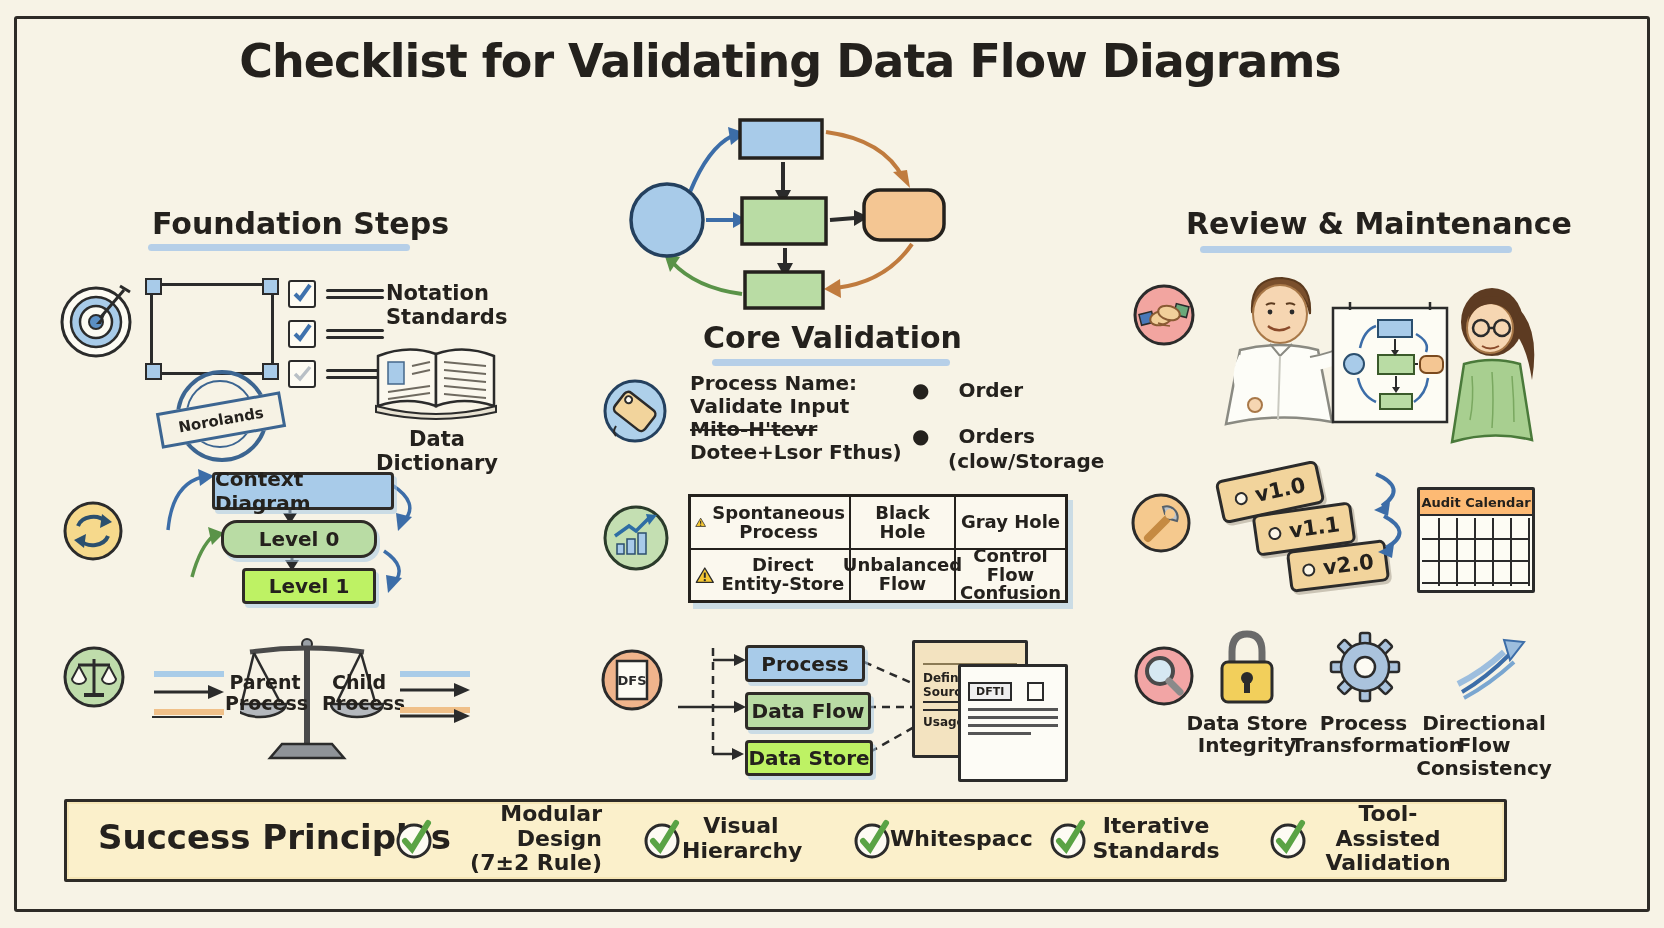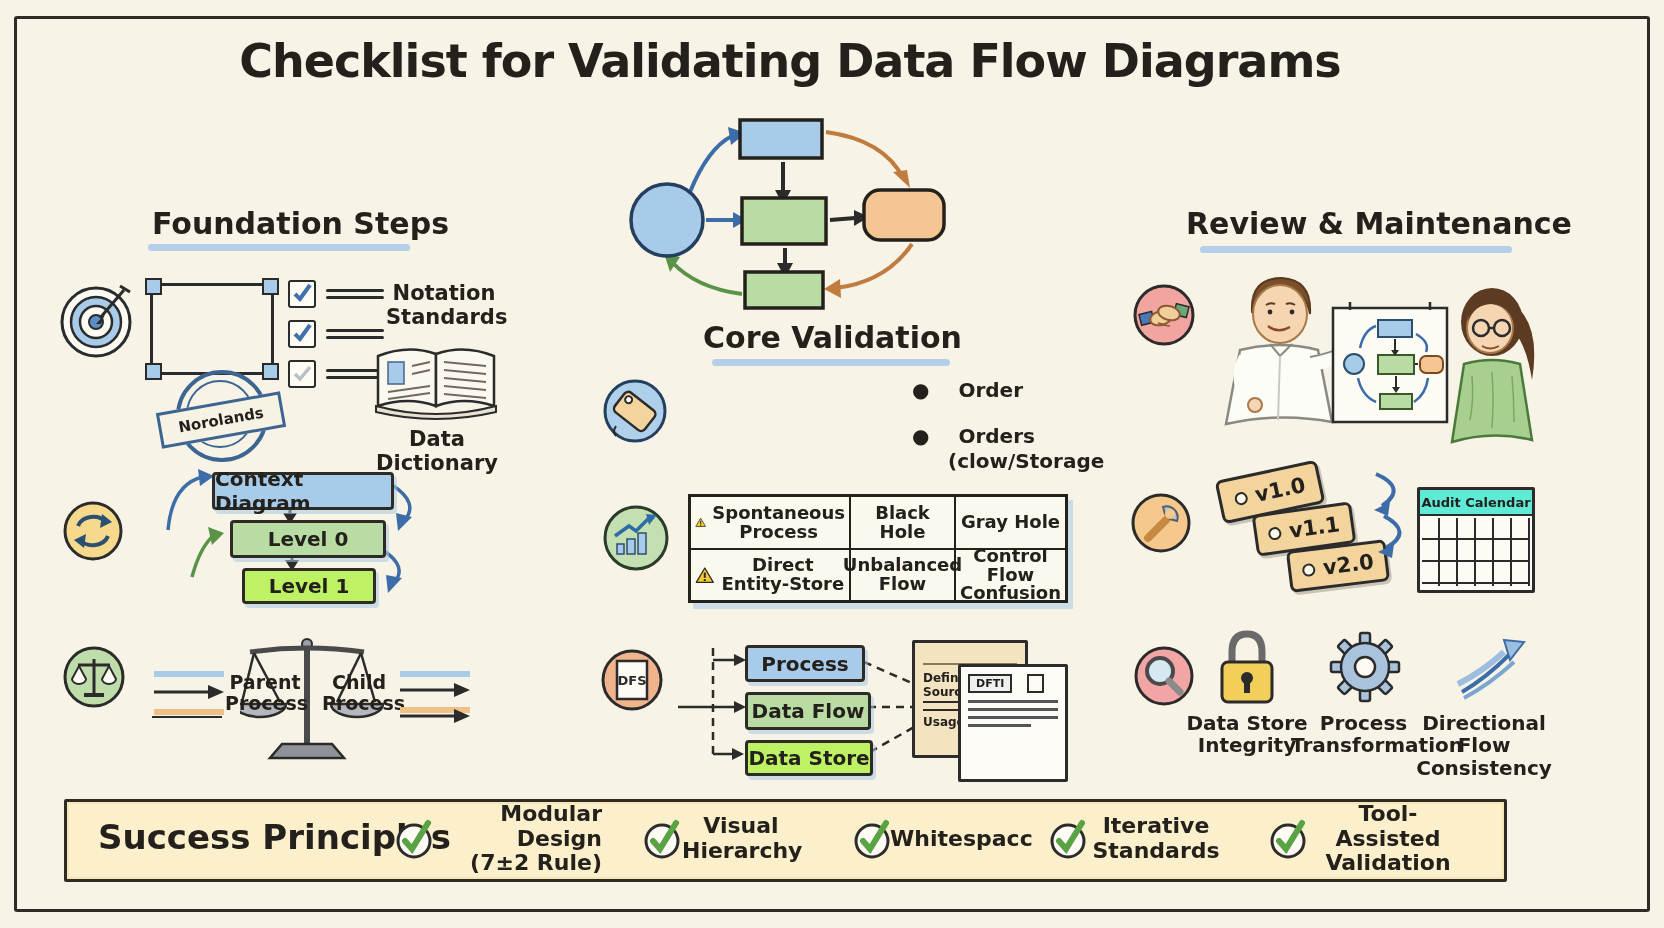--- a/index.html
+++ b/index.html
@@ -96,21 +96,21 @@
       <svg width="24" height="24" viewBox="0 0 24 24">
           <path d="M5 12 L10 17 L20 5" fill="none" stroke="#b9c0c6" stroke-width="3.5"></path>
         </svg>
     </div>
     <div>
         <div class="hline"></div>
         <div class="hline"></div>
       </div>
   </div>
 
-  <div class="abs lbl" style="left:386px;top:282px;width:116px;font-size:21px;text-align:center;">Notation Standards</div>
+  <div class="abs lbl" style="left:386px;top:282px;width:116px;font-size:21px;text-align:left;">Notation Standards</div>
 
   <svg class="abs" style="left:372px;top:340px;" width="130" height="82" viewBox="0 0 130 82">
     <path d="M6 16 Q36 4 64 14 L64 66 Q36 56 6 66 Z" fill="#fbf8ee" stroke="#2b2b2b" stroke-width="2.5"></path>
     <path d="M122 16 Q92 4 64 14 L64 66 Q92 56 122 66 Z" fill="#fbf8ee" stroke="#2b2b2b" stroke-width="2.5"></path>
     <rect x="16" y="22" width="16" height="22" fill="#a8cbe9" stroke="#44678a" stroke-width="1.5"></rect>
     <g stroke="#6f6a60" stroke-width="1.8">
       <line x1="40" y1="26" x2="58" y2="22"></line>
         <line x1="40" y1="34" x2="58" y2="30"></line>
       <line x1="16" y1="52" x2="58" y2="46"></line>
         <line x1="16" y1="59" x2="58" y2="53"></line>
@@ -142,21 +142,21 @@
     <path d="M244 96 Q268 112 254 128" fill="none" stroke="#3c6da8" stroke-width="3.5"></path>
     <polygon points="246,120 262,123 248,138" fill="#3c6da8"></polygon>
     <line x1="150" y1="50" x2="150" y2="59" stroke="#2b2b2b" stroke-width="3"></line>
     <polygon points="143,58 157,58 150,69" fill="#2b2b2b"></polygon>
     <line x1="152" y1="98" x2="152" y2="106" stroke="#2b2b2b" stroke-width="3"></line>
     <polygon points="145,105 159,105 152,116" fill="#2b2b2b"></polygon>
   </svg>
   <div class="abs node blue" style="left:212px;top:472px;width:176px;height:32px;">
       <span>Context Diagram</span>
     </div>
-  <div class="abs node green" style="left:230px;top:520px;width:150px;height:32px;">
+  <div class="abs node green" style="left:221px;top:520px;width:150px;height:32px;border-radius:16px;">
       <span>Level 0</span>
     </div>
   <div class="abs node orange" style="left:242px;top:568px;width:128px;height:30px;">
       <span>Level 1</span>
     </div>
 
   <svg class="abs" style="left:62px;top:500px;" width="62" height="62" viewBox="0 0 62 62">
     <circle cx="31" cy="31" r="28" fill="#f6d98c" stroke="#2b2b2b" stroke-width="3"></circle>
     <path d="M16 26 A16 13 0 0 1 44 22" fill="none" stroke="#2b4f6e" stroke-width="4"></path>
     <polygon points="40,14 50,22 38,28" fill="#2b4f6e"></polygon>
@@ -232,20 +232,26 @@
   <div class="abs underbar" style="left:712px;top:359px;width:238px;"></div>
 
   <svg class="abs" style="left:602px;top:378px;" width="66" height="66" viewBox="0 0 66 66">
     <circle cx="33" cy="33" r="30" fill="#aed0ea" stroke="#24405e" stroke-width="3"></circle>
     <g transform="rotate(38 33 33)">
       <rect x="14" y="21" width="38" height="25" rx="5" fill="#f2d49c" stroke="#2b2b2b" stroke-width="2.5"></rect>
       <circle cx="21" cy="28" r="3.5" fill="#fdfbf3" stroke="#2b2b2b" stroke-width="2"></circle>
     </g>
     <path d="M14 48 Q10 54 14 58" fill="none" stroke="#2b2b2b" stroke-width="2"></path>
   </svg>
+  <div class="abs" style="left:690px;top:372px;width:235px;font-size:20px;font-weight:bold;line-height:23px;">
+    <div>Process Name:</div>
+    <div>Validate Input</div>
+    <div class="strike">Mito-H'tevr</div>
+    <div>Dotee+Lsor Fthus)</div>
+  </div>
   <div class="abs" style="left:912px;top:378px;font-size:20px;font-weight:bold;">
     <span>●</span>
     <span style="margin-left:22px;">Order</span>
   </div>
   <div class="abs" style="left:912px;top:424px;font-size:20px;font-weight:bold;">
     <span>●</span>
     <span style="margin-left:22px;">Orders</span>
   </div>
   <div class="abs" style="left:948px;top:449px;font-size:20px;font-weight:bold;">(clow/Storage</div>
 
@@ -318,21 +324,21 @@
     </div>
 
   <div class="abs card" style="left:912px;top:640px;width:94px;height:100px;background:#f3e3c0;padding:6px 8px;">
     <div style="height:14px;border-bottom:2px solid #8a7a55;margin-bottom:6px;"></div>
     <div class="smalltxt">Definitio</div>
     <div class="smalltxt" style="border-bottom:2px solid #2b2b2b;padding-bottom:2px;">Source</div>
     <div style="height:6px;border-bottom:2px solid #2b2b2b;margin-bottom:4px;"></div>
     <div class="smalltxt">Usage</div>
   </div>
   <div class="abs card" style="left:958px;top:664px;width:90px;height:98px;background:#fdfcf6;padding:7px;">
-    <div style="display:flex;gap:15px;align-items:center;margin-bottom:7px;">
+    <div style="display:flex;gap:15px;align-items:center;margin-bottom:7px;margin-top:8px;">
       <div style="border:2px solid #2b2b2b;padding:1px 6px;font-size:11px;font-weight:bold;background:#efefef;">DFTI</div>
       <div style="width:13px;height:15px;border:2px solid #2b2b2b;"></div>
     </div>
     <div style="height:3px;background:#555;margin:5px 0;"></div>
     <div style="height:3px;background:#555;margin:5px 0;"></div>
     <div style="height:3px;background:#555;margin:5px 0;"></div>
     <div style="height:3px;background:#555;margin:5px 0;width:70%;"></div>
   </div>
 
   <div class="abs h2" style="left:1186px;top:206px;width:340px;text-align:center;">Review &amp; Maintenance</div>
@@ -418,21 +424,21 @@
     <span>v2.0</span>
   </div>
   <svg class="abs" style="left:1316px;top:468px;" width="100" height="112" viewBox="0 0 100 112">
     <path d="M60 6 Q92 20 66 38" fill="none" stroke="#3c6da8" stroke-width="4"></path>
     <polygon points="74,34 58,42 72,48" fill="#3c6da8"></polygon>
     <path d="M68 48 Q98 64 70 80" fill="none" stroke="#3c6da8" stroke-width="4"></path>
     <polygon points="78,76 62,84 76,90" fill="#3c6da8"></polygon>
   </svg>
 
   <div class="abs card" style="left:1417px;top:487px;width:112px;height:100px;background:#fdfcf4;">
-    <div style="height:24px;background:#5eead4;border-bottom:2.5px solid #2b2b2b;display:flex;align-items:center;justify-content:center;font-size:13px;font-weight:bold;">Audit Calendar</div>
+    <div style="height:24px;background:#fdba74;border-bottom:2.5px solid #2b2b2b;display:flex;align-items:center;justify-content:center;font-size:13px;font-weight:bold;">Audit Calendar</div>
     <div style="height:68px;margin:2px;background:
       repeating-linear-gradient(to right, transparent 0 16px, #2b2b2b 16px 18px),
       repeating-linear-gradient(to bottom, transparent 0 20px, #2b2b2b 20px 22px);"></div>
   </div>
 
   <svg class="abs" style="left:1133px;top:645px;" width="62" height="62" viewBox="0 0 62 62">
     <circle cx="31" cy="31" r="28" fill="#f2a5a5" stroke="#2b2b2b" stroke-width="3"></circle>
     <circle cx="27" cy="26" r="13" fill="#d6e8f2" stroke="#4a4a4a" stroke-width="4"></circle>
     <line x1="36" y1="36" x2="47" y2="47" stroke="#8a8a8a" stroke-width="7" stroke-linecap="round"></line>
   </svg>

